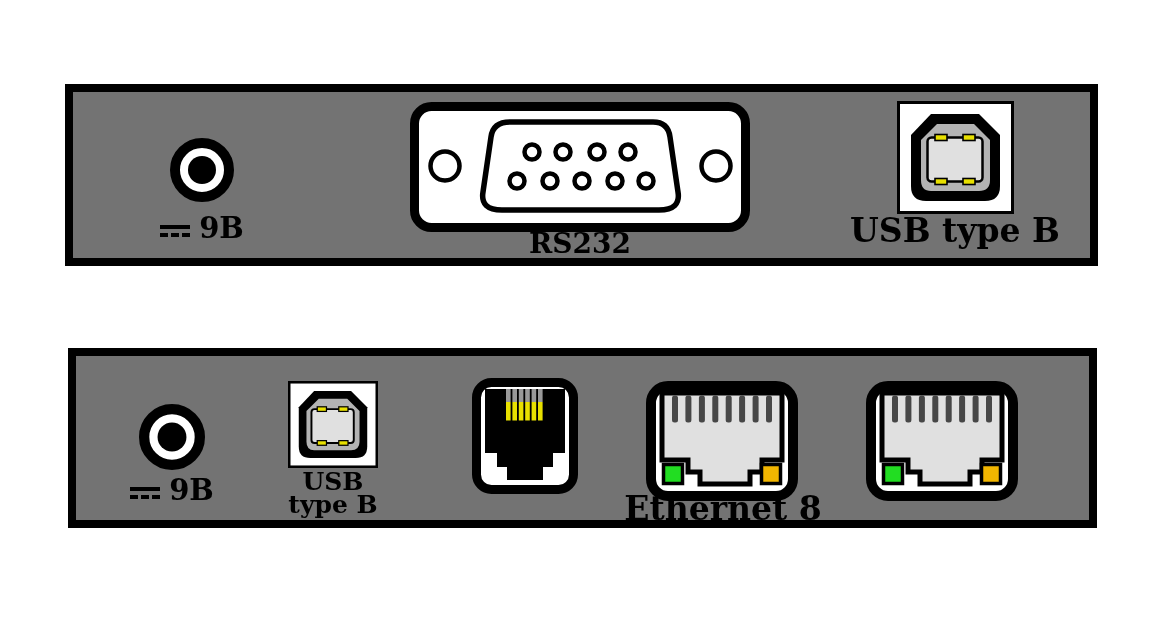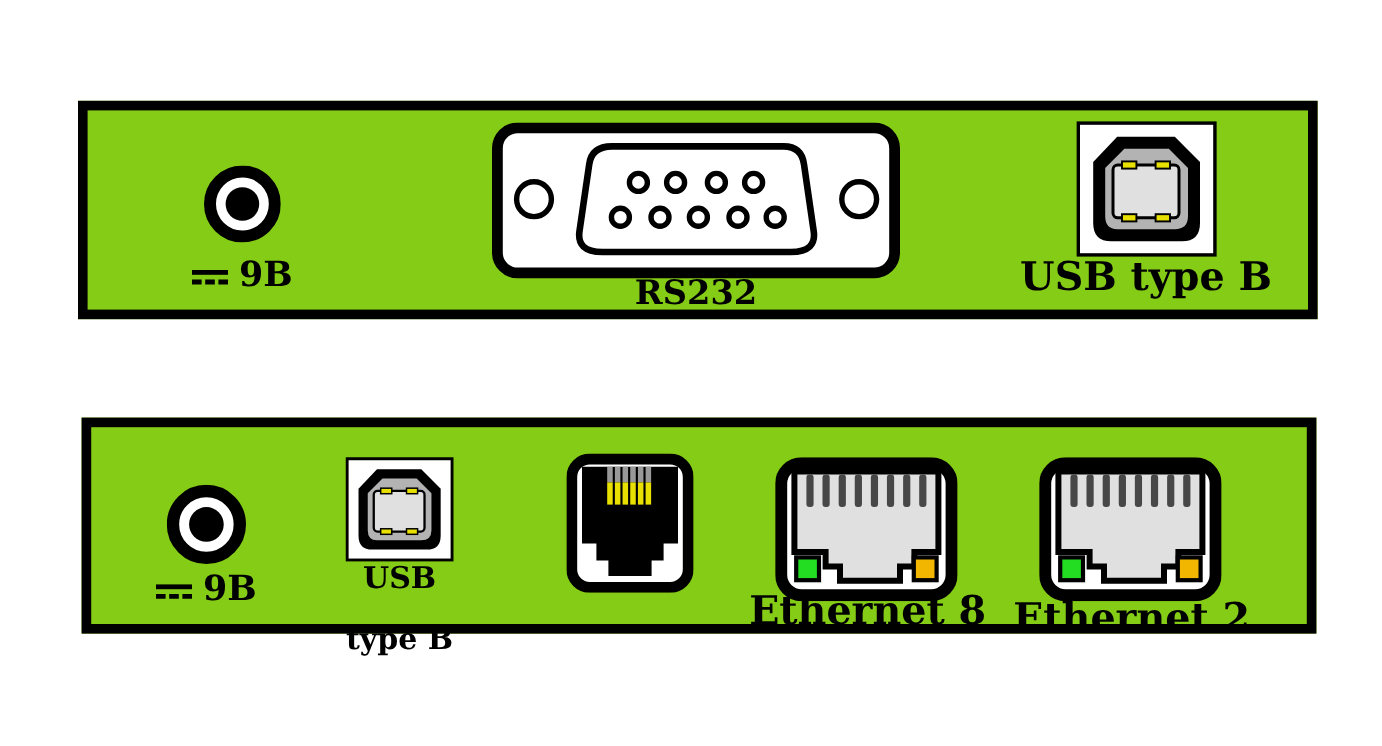--- a/index.html
+++ b/index.html
@@ -1,30 +1,30 @@
 <!DOCTYPE html>
 <html style="--pin_yellow: #e8e000; --led_green: #22dd22; --led_orange: #f2b600; --connector_gray: #e0e0e0; --usb_gray: #b3b3b3; --rj_pin_gray: #999999; --eth_pin_dark: #474747;"><head>
 <meta charset="utf-8">
 <style>
   html,body{margin:0;padding:0;background:#fff;}
   .stage{
     position:relative;width:1152px;height:622px;background:#fff;overflow:hidden;
     font-family:"DejaVu Serif","Liberation Serif",serif;font-weight:bold;color:#000;
   }
-  .panel{position:absolute;border:8px solid #000;background:#84cc16;box-sizing:border-box;}
+  .panel{position:absolute;border:8px solid #000;background:#737373;box-sizing:border-box;}
   .panel-top{left:65px;top:84px;width:1033px;height:182px;}
   .panel-bottom{left:68px;top:348px;width:1029px;height:180px;}
   .conn{position:absolute;display:block;}
   .lbl{position:absolute;display:flex;align-items:center;justify-content:center;
        white-space:nowrap;line-height:1;}
   .f29{font-size:29px;}
   .f28{font-size:28px;align-items:center;}
   .f27{font-size:33px;}
   .f25{font-size:25px;line-height:23px;}
-  .two-line{flex-direction:column;gap:28px;}
+  .two-line{flex-direction:column;}
   
   .dcsym{display:inline-flex;flex-direction:column;width:30px;margin-right:9px;margin-top:4px;}
   .dcsym-solid{height:4px;background:#000;margin-bottom:4px;}
   .dcsym-dash{height:0;border-top:4px dashed #000;}
   
   .fill-yellow{fill:var(--pin_yellow,#e8e000);}
   .fill-green{fill:var(--led_green,#22dd22);}
   .fill-amber{fill:var(--led_orange,#f2b600);}
   .fill-cavity{fill:var(--connector_gray,#e0e0e0);}
   .fill-usbgray{fill:var(--usb_gray,#b3b3b3);}
@@ -170,18 +170,15 @@
         <rect class="fill-pindark" x="52.9" y="14.5" width="6" height="27" rx="2.5"></rect>
         <rect class="fill-pindark" x="66.3" y="14.5" width="6" height="27" rx="2.5"></rect>
         <rect class="fill-pindark" x="79.7" y="14.5" width="6" height="27" rx="2.5"></rect>
         <rect class="fill-pindark" x="93.1" y="14.5" width="6" height="27" rx="2.5"></rect>
         <rect class="fill-pindark" x="106.6" y="14.5" width="6" height="27" rx="2.5"></rect>
         <rect class="fill-pindark" x="120" y="14.5" width="6" height="27" rx="2.5"></rect>
       </g>
       <rect class="fill-green" x="17.5" y="83.5" width="19" height="19" stroke="#000" stroke-width="3.5"></rect>
       <rect class="fill-amber" x="115.5" y="83.5" width="19" height="19" stroke="#000" stroke-width="3.5"></rect>
     </svg>
-    <div class="lbl f27" style="left:777px;top:142px;width:180px">
-      <span>Ethernet 2</span>
-    </div>
 
   </section>
 </div>
 
 </body></html>

